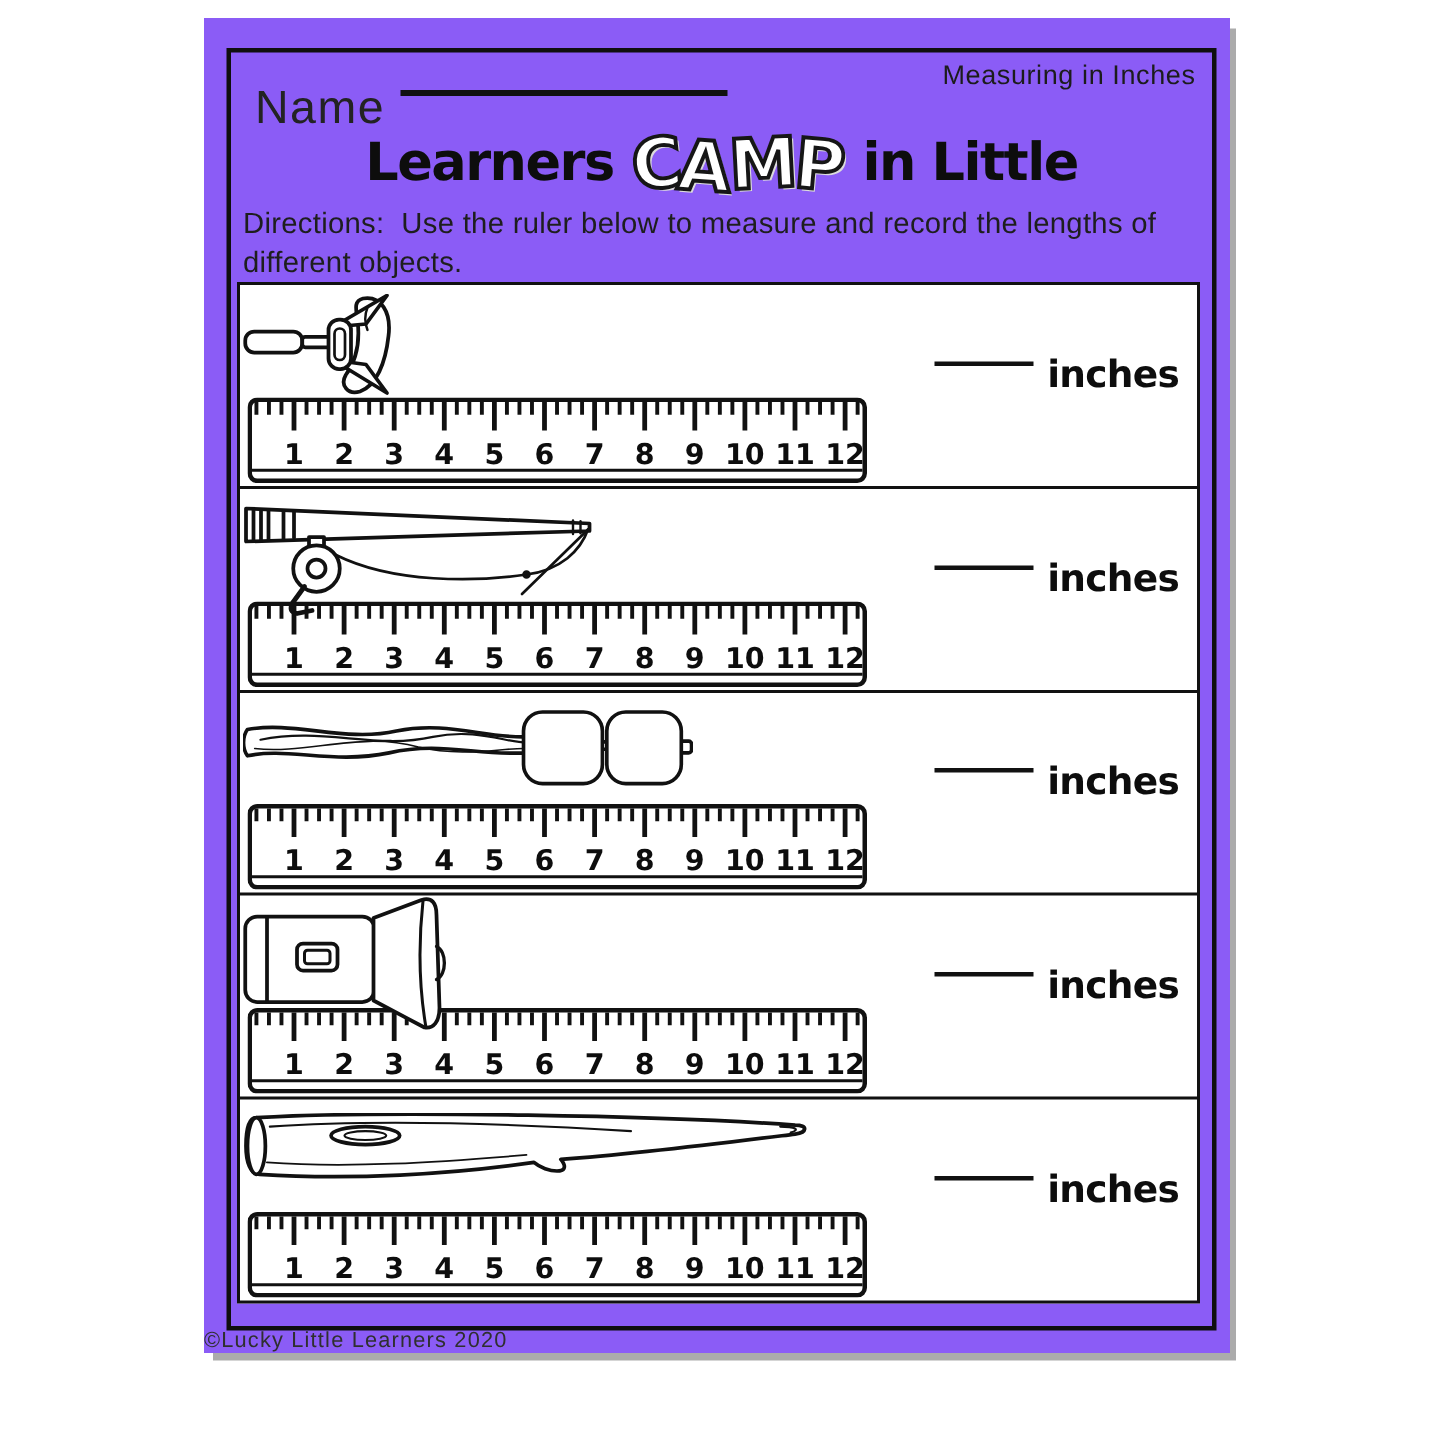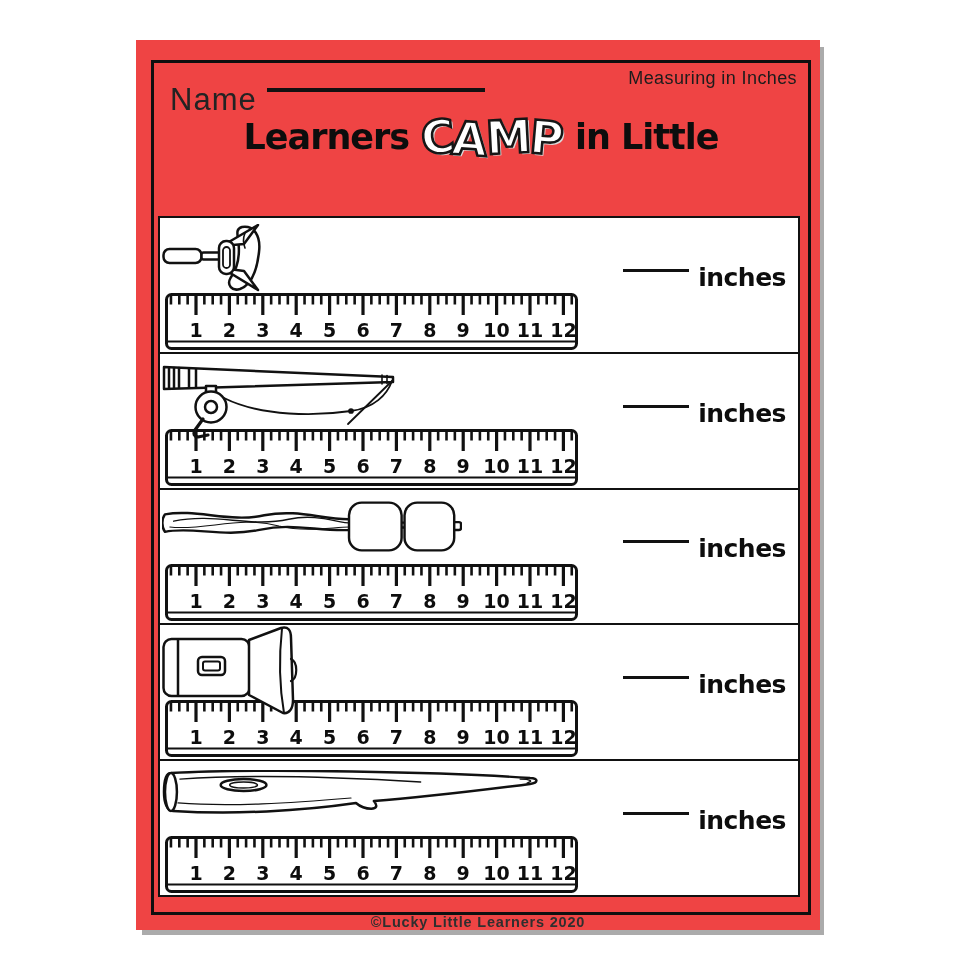--- a/index.html
+++ b/index.html
@@ -1,20 +1,20 @@
 <!DOCTYPE html>
 <html><head>
 <meta charset="utf-8">
 <style>
   html,body{margin:0;padding:0;background:#ffffff;width:960px;height:960px;overflow:hidden;
             font-family:"Liberation Sans",sans-serif;}
   .stage{position:relative;width:960px;height:960px;}
 
   
-  .paper{position:absolute;left:136px;top:40px;width:684px;height:890px;background:#ef4444;
+  .paper{position:absolute;left:136px;top:12px;width:684px;height:890px;background:#8b5cf6;
          box-shadow:5px 6px 0 -1px #ababab;}
 
   
   .frame{position:absolute;left:15px;top:20px;right:9px;bottom:15px;border:3.5px solid #0f0f0f;}
 
   .corner-label{position:absolute;top:5px;right:11px;font-size:18px;color:#1c1c1c;letter-spacing:.4px;}
 
   .name-row{position:absolute;top:19px;left:16px;display:flex;align-items:flex-start;}
   .name-label{font-size:31px;color:#232323;letter-spacing:1px;}
   .name-blank{width:218px;border-bottom:4px solid #111;margin-left:10px;margin-bottom:3px;height:6px;}
@@ -40,22 +40,22 @@
   .row + .row{border-top:2.5px solid #111;}
 
   .obj{position:absolute;left:2px;z-index:2;line-height:0;}
   .ruler-slot{position:absolute;left:5px;bottom:2px;z-index:1;line-height:0;}
 
   .answer{position:absolute;right:12px;bottom:62px;display:flex;align-items:flex-start;z-index:3;}
   .blank{width:66px;border-bottom:3.5px solid #111;height:4px;margin-bottom:4px;}
   .unit{font-family:"DejaVu Sans",sans-serif;font-weight:bold;font-size:25px;color:#0d0d0d;
         margin-left:9px;letter-spacing:-0.5px;line-height:1;}
 
-  .footer{position:absolute;left:0;right:0;bottom:0;text-align:center;font-size:14.5px;
-          color:#2f2f2f;letter-spacing:.8px;font-weight:bold;}
+  .footer{position:absolute;left:0;right:0;bottom:0;font-size:14.5px;
+          color:#2f2f2f;letter-spacing:.8px;}
 </style>
 </head>
 <body>
 
 <div class="stage">
   <div class="paper">
     <div class="frame">
 
       <div class="corner-label">Measuring in Inches</div>
 
@@ -63,20 +63,24 @@
         <span class="name-label">Name</span>
         <span class="name-blank"></span>
       </div>
 
       <div class="title-row">
         <span class="title-part">Learners</span>
         <span class="title-hl"><span class="bub r0">C</span><span class="bub r1">A</span><span class="bub r2">M</span><span class="bub r3">P</span></span>
         <span class="title-part">in Little</span>
       </div>
 
+      <div class="directions">
+        <div>Directions:  Use the ruler below to measure and record the lengths of</div>
+        <div>different objects.</div>
+      </div>
 
       <div class="qbox">
 
         <div class="row">
           <div class="obj" style="top:6px"><svg width="100" height="68" viewBox="0 0 100 68">
                 <g fill="#fff" stroke="#111" stroke-width="2.5" stroke-linejoin="round" stroke-linecap="round">
                   <path d="M80,3 C92,1 99,12 97,28 C95,46 89,61 78,65 C70,67.5 64.5,61 68.5,54 C75,45 78,33 76.5,19 C75.8,11 73,5 80,3 Z"></path>
                   <path d="M60,22 L96,1 L82,20 Z"></path>
                   <path d="M60,44 L96,66 L82,47 Z"></path>
                   <rect x="1.5" y="25" width="38" height="14" rx="6"></rect>

